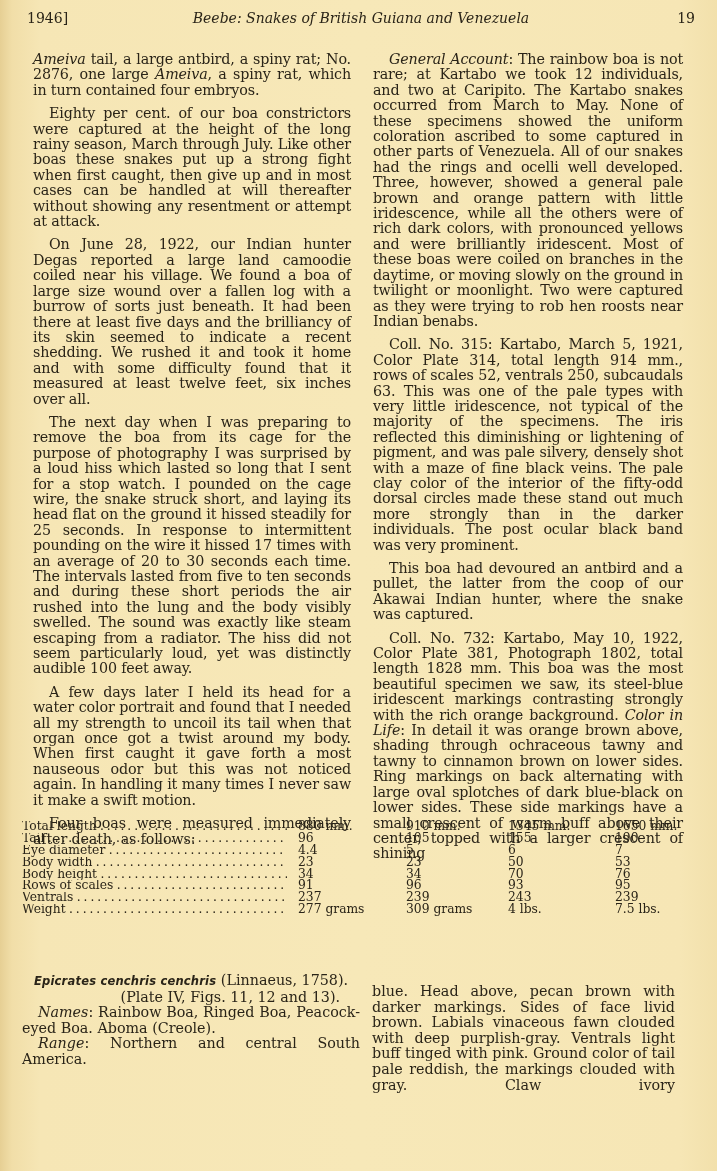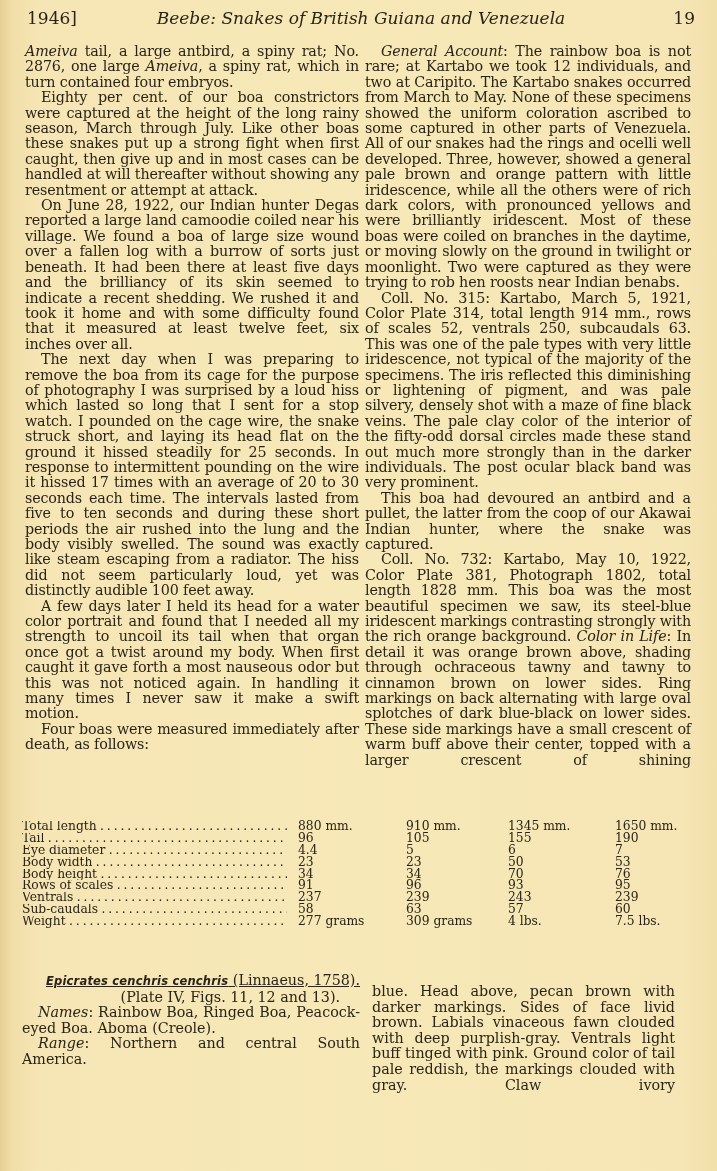--- a/index.html
+++ b/index.html
@@ -7,34 +7,34 @@
     width: 717px; height: 1171px; overflow: hidden;
     background: linear-gradient(90deg, #e6cf94 0px, #f1dea8 12px, #f6e6b5 40px, #f7e8b8 360px, #f6e6b5 680px, #f2e0ab 717px);
     color: #2a2418;
     font-family: "DejaVu Serif", "Liberation Serif", serif;
     position: relative;
   }
   .page { position: absolute; left: 0; top: 0; width: 717px; height: 1171px; }
 
   .running-head {
     position: absolute; top: 9px; left: 27px; width: 668px; height: 18px;
-    font-size: 17px; line-height: 18px;
+    font-size: 14px; line-height: 18px;
   }
   .rh-year { position: absolute; left: 0; top: 0; }
   .rh-title { position: absolute; left: 0; right: 0; top: 0; text-align: center; font-style: italic; }
   .rh-page { position: absolute; right: 0; top: 0; margin-left: 47px; }
 
   .col {
     position: absolute; top: 44px; width: 334px;
     font-size: 14.3px; line-height: 15.4px;
     text-align: justify; letter-spacing: -0.15px;
   }
   .col-left { left: 25px; }
   .col-right { left: 365px; width: 326px; }
-  .col p { margin: 0; text-indent: 0; }
+  .col p { margin: 8px; text-indent: 0; }
   .col p.indent { text-indent: 16px; }
   .col p.justify-last { text-align-last: justify; }
   i, .ital { font-style: italic; }
 
   .table {
     position: absolute; top: 821px; left: 22px; width: 670px;
     font-size: 12.3px; line-height: 11.9px;
   }
   .trow { position: relative; height: 11.9px; white-space: nowrap; }
   .tlabel { position: absolute; left: 0; width: 265px; overflow: hidden; }
@@ -46,21 +46,21 @@
   .c1 { left: 276px; }
   .c2 { left: 384px; }
   .c3 { left: 486px; }
   .c4 { left: 593px; }
 
   .bottom-left {
     position: absolute; top: 973px; left: 22px; width: 338px;
     font-size: 14.3px; line-height: 15.6px; text-align: justify;
   }
   .bottom-left p { margin: 0; }
-  .species-head { text-align: right; text-decoration: underline; }
+  .species-head { text-align: center; }
   .species-name {
     font-family: "DejaVu Sans", "Liberation Sans", sans-serif;
     font-weight: bold; font-style: italic; font-size: 11.5px; letter-spacing: 0.2px;
   }
   .plate-line { text-align: right; padding-right: 20px; }
   .bottom-right {
     position: absolute; top: 973px; left: 361px; width: 325px;
     font-size: 14.3px; line-height: 15.6px; text-align: justify;
   }
   .bottom-right p { margin: 11px; text-align-last: justify; }
@@ -136,27 +136,20 @@
         <span class="tc c4">95</span>
       </div>
       <div class="trow">
         <span class="tlabel">Ventrals</span>
         <span class="tc c1">237</span>
         <span class="tc c2">239</span>
         <span class="tc c3">243</span>
         <span class="tc c4">239</span>
       </div>
       <div class="trow">
-        <span class="tlabel">Sub-caudals</span>
-        <span class="tc c1">58</span>
-        <span class="tc c2">63</span>
-        <span class="tc c3">57</span>
-        <span class="tc c4">60</span>
-      </div>
-      <div class="trow">
         <span class="tlabel">Weight</span>
         <span class="tc c1">277 grams</span>
         <span class="tc c2">309 grams</span>
         <span class="tc c3">4 lbs.</span>
         <span class="tc c4">7.5 lbs.</span>
       </div>
     </div>
 
   <div class="bottom-left">
     <p class="species-head"><span class="species-name">Epicrates cenchris cenchris</span><span> (Linnaeus, 1758).</span></p>

